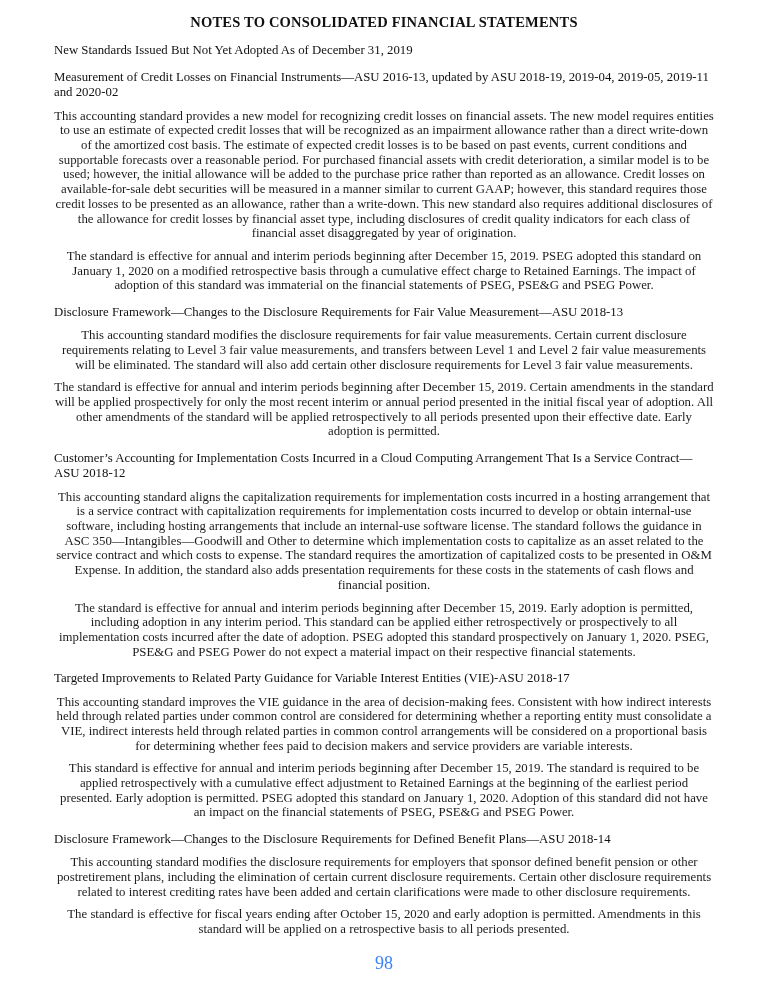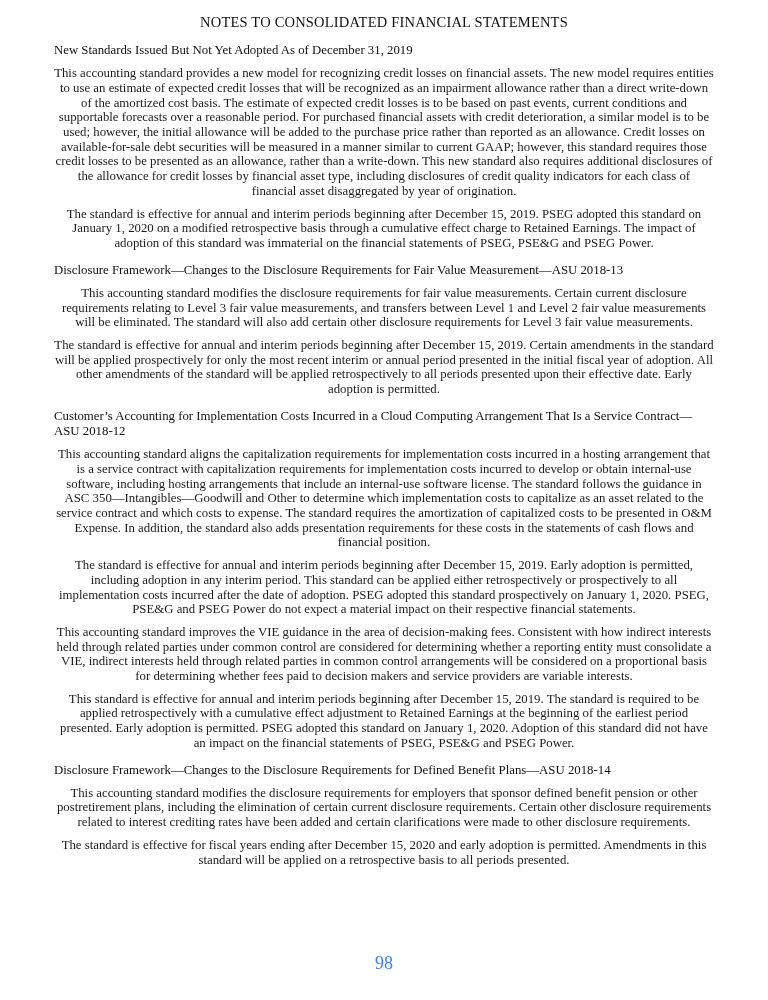--- a/index.html
+++ b/index.html
@@ -13,21 +13,21 @@
     height: 1000px;
     background: #ffffff;
     color: #1a1a1a;
     font-family: "Liberation Serif", serif;
     box-sizing: border-box;
     padding: 10px 54px 0 54px;
     overflow: hidden;
   }
   .doc-title {
     text-align: center;
-    font-weight: normal;
+    font-weight: bold;
     font-size: 14.5px;
     letter-spacing: 0.2px;
     margin: 4px 0 0 0;
     color: #111111;
   }
   .heading {
     font-weight: normal;
     font-size: 12.8px;
     line-height: 15.2px;
     margin-top: 12px;
@@ -51,29 +51,31 @@
   }
 </style>
 </head>
 <body>
 
 <div class="page">
   <div class="doc-title">NOTES TO CONSOLIDATED FINANCIAL STATEMENTS</div>
 
   <div id="sections">
       <div class="heading">New Standards Issued But Not Yet Adopted As of December 31, 2019</div>
+      <div class="heading">Measurement of Credit Losses on Financial Instruments—ASU 2016-13, updated by ASU 2018-19, 2019-04, 2019-05, 2019-11 and 2020-02</div>
       <p class="para">This accounting standard provides a new model for recognizing credit losses on financial assets. The new model requires entities to use an estimate of expected credit losses that will be recognized as an impairment allowance rather than a direct write-down of the amortized cost basis. The estimate of expected credit losses is to be based on past events, current conditions and supportable forecasts over a reasonable period. For purchased financial assets with credit deterioration, a similar model is to be used; however, the initial allowance will be added to the purchase price rather than reported as an allowance. Credit losses on available-for-sale debt securities will be measured in a manner similar to current GAAP; however, this standard requires those credit losses to be presented as an allowance, rather than a write-down. This new standard also requires additional disclosures of the allowance for credit losses by financial asset type, including disclosures of credit quality indicators for each class of financial asset disaggregated by year of origination.</p>
       <p class="para">The standard is effective for annual and interim periods beginning after December 15, 2019. PSEG adopted this standard on January 1, 2020 on a modified retrospective basis through a cumulative effect charge to Retained Earnings. The impact of adoption of this standard was immaterial on the financial statements of PSEG, PSE&amp;G and PSEG Power.</p>
       <div class="heading">Disclosure Framework—Changes to the Disclosure Requirements for Fair Value Measurement—ASU 2018-13</div>
       <p class="para">This accounting standard modifies the disclosure requirements for fair value measurements. Certain current disclosure requirements relating to Level 3 fair value measurements, and transfers between Level 1 and Level 2 fair value measurements will be eliminated. The standard will also add certain other disclosure requirements for Level 3 fair value measurements.</p>
       <p class="para">The standard is effective for annual and interim periods beginning after December 15, 2019. Certain amendments in the standard will be applied prospectively for only the most recent interim or annual period presented in the initial fiscal year of adoption. All other amendments of the standard will be applied retrospectively to all periods presented upon their effective date. Early adoption is permitted.</p>
       <div class="heading">Customer’s Accounting for Implementation Costs Incurred in a Cloud Computing Arrangement That Is a Service Contract—ASU 2018-12</div>
       <p class="para">This accounting standard aligns the capitalization requirements for implementation costs incurred in a hosting arrangement that is a service contract with capitalization requirements for implementation costs incurred to develop or obtain internal-use software, including hosting arrangements that include an internal-use software license. The standard follows the guidance in ASC 350—Intangibles—Goodwill and Other to determine which implementation costs to capitalize as an asset related to the service contract and which costs to expense. The standard requires the amortization of capitalized costs to be presented in O&amp;M Expense. In addition, the standard also adds presentation requirements for these costs in the statements of cash flows and financial position.</p>
       <p class="para">The standard is effective for annual and interim periods beginning after December 15, 2019. Early adoption is permitted, including adoption in any interim period. This standard can be applied either retrospectively or prospectively to all implementation costs incurred after the date of adoption. PSEG adopted this standard prospectively on January 1, 2020. PSEG, PSE&amp;G and PSEG Power do not expect a material impact on their respective financial statements.</p>
+      <div class="heading">Targeted Improvements to Related Party Guidance for Variable Interest Entities (VIE)-ASU 2018-17</div>
       <p class="para">This accounting standard improves the VIE guidance in the area of decision-making fees. Consistent with how indirect interests held through related parties under common control are considered for determining whether a reporting entity must consolidate a VIE, indirect interests held through related parties in common control arrangements will be considered on a proportional basis for determining whether fees paid to decision makers and service providers are variable interests.</p>
       <p class="para">This standard is effective for annual and interim periods beginning after December 15, 2019. The standard is required to be applied retrospectively with a cumulative effect adjustment to Retained Earnings at the beginning of the earliest period presented. Early adoption is permitted. PSEG adopted this standard on January 1, 2020. Adoption of this standard did not have an impact on the financial statements of PSEG, PSE&amp;G and PSEG Power.</p>
       <div class="heading">Disclosure Framework—Changes to the Disclosure Requirements for Defined Benefit Plans—ASU 2018-14</div>
       <p class="para">This accounting standard modifies the disclosure requirements for employers that sponsor defined benefit pension or other postretirement plans, including the elimination of certain current disclosure requirements. Certain other disclosure requirements related to interest crediting rates have been added and certain clarifications were made to other disclosure requirements.</p>
-      <p class="para">The standard is effective for fiscal years ending after December 15, 2020 and early adoption is permitted. Amendments in this standard will be applied on a retrospective basis to all periods presented.</p>
+      <p class="para">The standard is effective for fiscal years ending after October 15, 2020 and early adoption is permitted. Amendments in this standard will be applied on a retrospective basis to all periods presented.</p>
     </div>
 
   <div class="page-footer">98</div>
 </div>
 
 </body></html>

